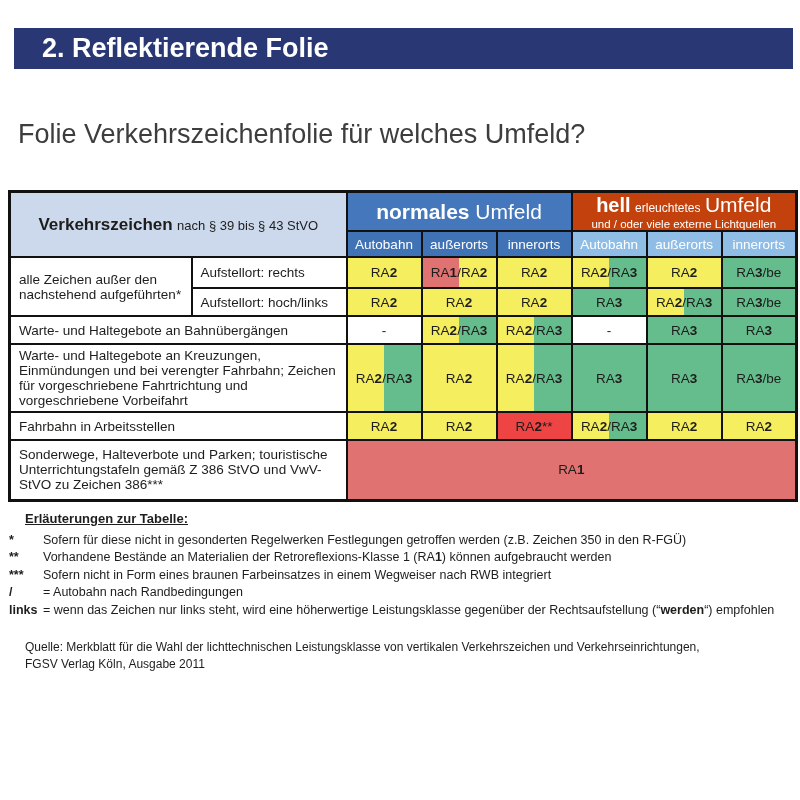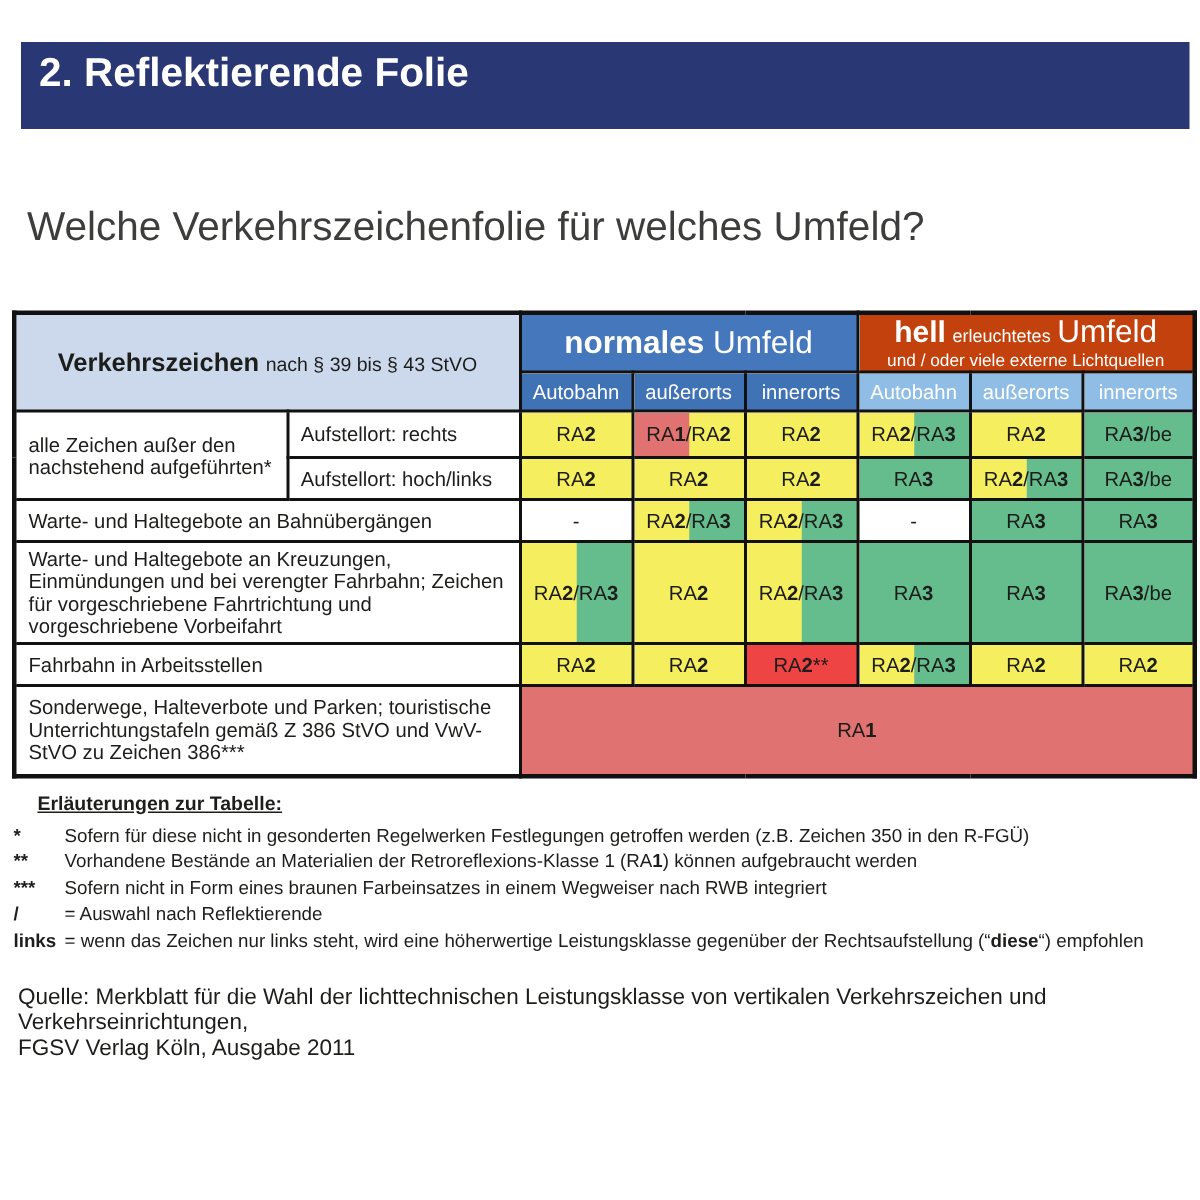--- a/index.html
+++ b/index.html
@@ -1,19 +1,19 @@
 <!DOCTYPE html>
 <html><head>
 <meta charset="utf-8">
 <style>
   * { margin:0; padding:0; box-sizing:border-box; }
   html,body { width:800px; height:800px; background:#ffffff;
     font-family:"Liberation Sans", sans-serif; color:#1d1d1b; }
 
-  .title-bar { margin:28px 7px 0 14px; height:58px; padding-left:12px;
+  .title-bar { margin:28px 7px 0 14px; height:41px; padding-left:28px;
     color:#fff; font-size:27px; font-weight:bold; line-height:40px; }
 
   .subtitle { margin:50px 0 0 18px; font-size:27px; color:#3d3d3c; }
 
   table.main { margin:40px 0 0 8px; border-collapse:collapse; table-layout:fixed;
     width:787px; border:3px solid #111; }
   table.main td { border:2px solid #111; overflow:hidden; vertical-align:middle; }
 
   td.corner { text-align:center; height:50px; }
   .c-bold { font-weight:bold; font-size:17px; }
@@ -37,30 +37,30 @@
   tr.r2 td.val, tr.r3 td.val, tr.r5 td.val { height:28px; }
   tr.r4 td.val { height:64px; }
   tr.r6 td.val { height:60px; }
 
   .notes { margin:9px 0 0 9px; font-size:12.5px; }
   .notes-heading { font-weight:bold; text-decoration:underline; margin-bottom:6px; font-size:13px;margin-left:16px; }
   .note { display:flex; line-height:17.5px; }
   .note .marker { font-weight:bold; min-width:34px; flex-shrink:0; }
   .note .b { font-weight:bold; }
 
-  .source { margin:20px 0 0 12px; font-size:15px; line-height:17px; }
+  .source { margin:20px 0 0 25px; font-size:12px; line-height:17px; }
 </style>
 </head>
 <body>
 
 <div class="title-bar" style="background: rgb(41, 55, 117);">
   <span>2. Reflektierende Folie</span>
 </div>
 
-<div class="subtitle">Welche Verkehrszeichenfolie für welches Umfeld?</div>
+<div class="subtitle">Folie Verkehrszeichenfolie für welches Umfeld?</div>
 
 <table class="main">
   <colgroup>
     <col style="width:182px">
       <col style="width:155px">
     <col style="width:75px">
       <col style="width:75px">
       <col style="width:75px">
     <col style="width:75px">
       <col style="width:75px">
@@ -156,24 +156,24 @@
   <div class="note">
     <span class="marker">**</span>
     <span><span>Vorhandene Bestände an Materialien der Retroreflexions-Klasse 1 (RA</span><span class="b">1</span><span>) können aufgebraucht werden</span></span>
   </div>
   <div class="note">
     <span class="marker">***</span>
     <span>Sofern nicht in Form eines braunen Farbeinsatzes in einem Wegweiser nach RWB integriert</span>
   </div>
   <div class="note">
     <span class="marker">/</span>
-    <span>= Auswahl nach Reflektierende</span>
+    <span>= Autobahn nach Randbedingungen</span>
   </div>
   <div class="note">
     <span class="marker">links</span>
-    <span><span>= wenn das Zeichen nur links steht, wird eine höherwertige Leistungsklasse gegenüber der Rechtsaufstellung (“</span><span class="b">diese</span><span>“) empfohlen</span></span>
+    <span><span>= wenn das Zeichen nur links steht, wird eine höherwertige Leistungsklasse gegenüber der Rechtsaufstellung (“</span><span class="b">werden</span><span>“) empfohlen</span></span>
   </div>
 </div>
 
 <div class="source">
   <div>Quelle: Merkblatt für die Wahl der lichttechnischen Leistungsklasse von vertikalen Verkehrszeichen und Verkehrseinrichtungen,</div>
   <div>FGSV Verlag Köln, Ausgabe 2011</div>
 </div>
 
 </body></html>

